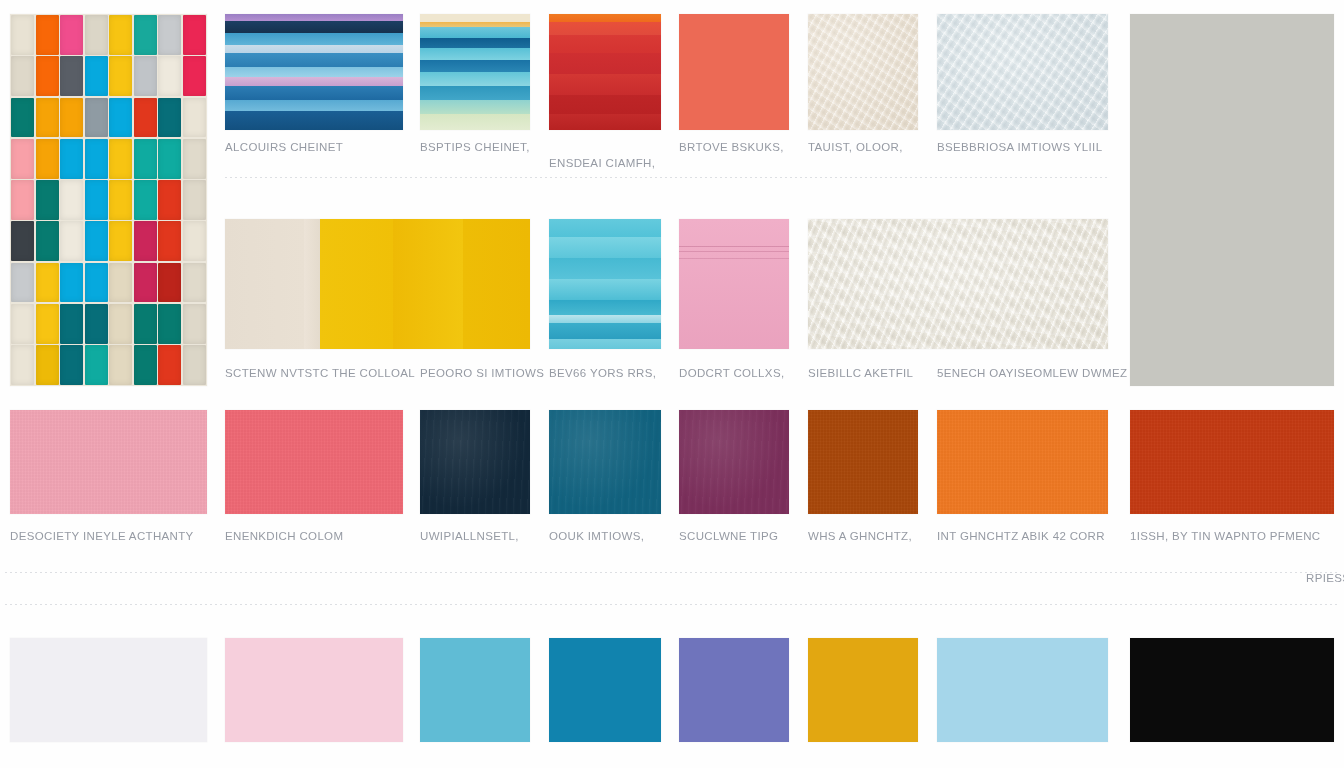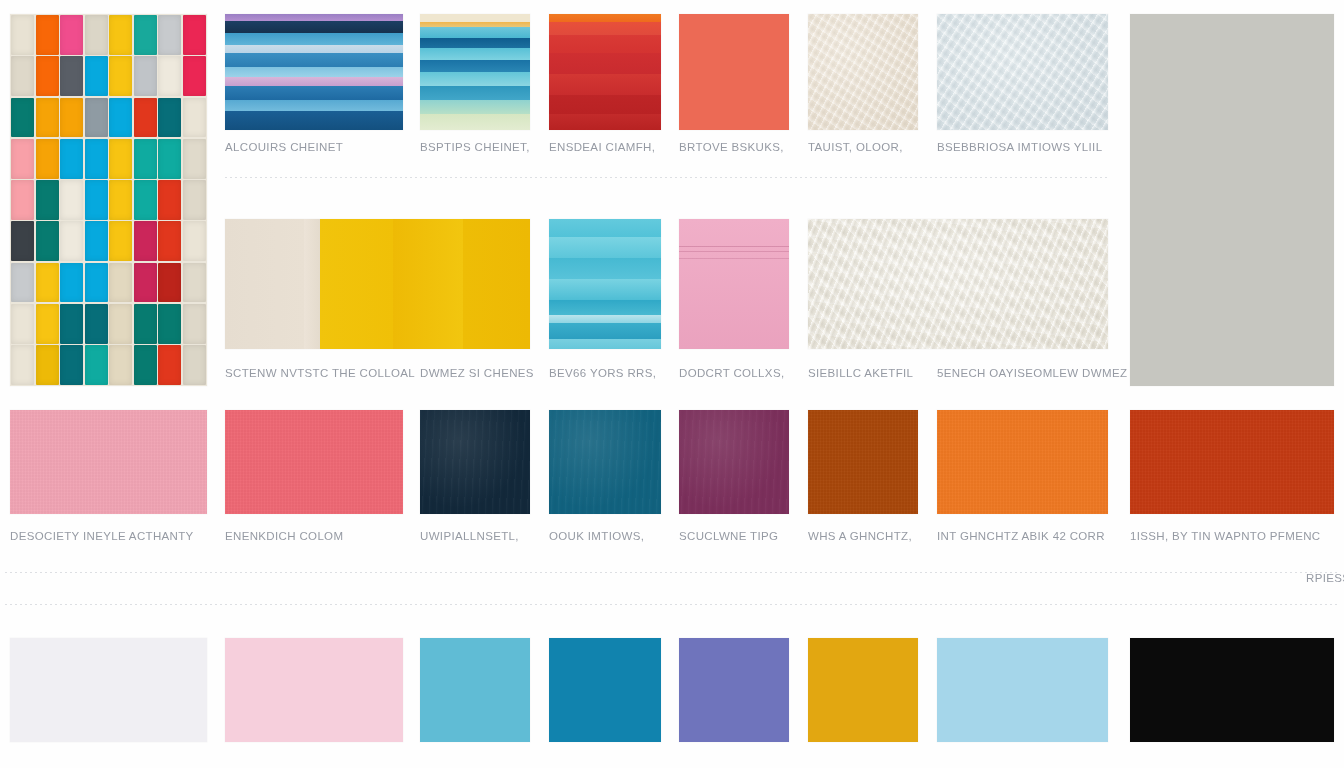--- a/index.html
+++ b/index.html
@@ -435,26 +435,26 @@
       <div class="swatch " style="background-color: rgb(226, 167, 17);"></div>
     </div>
     <div class="cell" style="left: 937px; top: 638px; width: 171px; height: 104px;">
       <div class="swatch " style="background-color: rgb(165, 214, 234);"></div>
     </div>
     <div class="cell" style="left: 1130px; top: 638px; width: 204px; height: 104px;">
       <div class="swatch " style="background-color: rgb(11, 11, 11);"></div>
     </div>
     <div class="caption" style="left: 225px; top: 140px; color: rgb(141, 146, 156);">ALCOUIRS CHEINET</div>
     <div class="caption" style="left: 420px; top: 140px; color: rgb(141, 146, 156);">BSPTIPS CHEINET,</div>
-    <div class="caption" style="left: 549px; top: 140px; color: rgb(141, 146, 156); text-align: right;">ENSDEAI CIAMFH,</div>
+    <div class="caption" style="left: 549px; top: 156px; color: rgb(141, 146, 156); text-align: right;">ENSDEAI CIAMFH,</div>
     <div class="caption" style="left: 679px; top: 140px; color: rgb(141, 146, 156);">BRTOVE BSKUKS,</div>
     <div class="caption" style="left: 808px; top: 140px; color: rgb(141, 146, 156);">TAUIST, OLOOR,</div>
     <div class="caption" style="left: 937px; top: 140px; color: rgb(141, 146, 156);">BSEBBRIOSA IMTIOWS YLIIL</div>
     <div class="caption" style="left: 225px; top: 366px; color: rgb(141, 146, 156);">SCTENW NVTSTC THE COLLOAL</div>
-    <div class="caption" style="left: 420px; top: 366px; color: rgb(141, 146, 156);">DWMEZ SI CHENES</div>
+    <div class="caption" style="left: 420px; top: 366px; color: rgb(141, 146, 156);">PEOORO SI IMTIOWS</div>
     <div class="caption" style="left: 549px; top: 366px; color: rgb(141, 146, 156);">BEV66 YORS RRS,</div>
     <div class="caption" style="left: 679px; top: 366px; color: rgb(141, 146, 156);">DODCRT COLLXS,</div>
     <div class="caption" style="left: 808px; top: 366px; color: rgb(141, 146, 156);">SIEBILLC AKETFIL</div>
     <div class="caption" style="left: 937px; top: 366px; color: rgb(141, 146, 156);">5ENECH OAYISEOMLEW DWMEZ</div>
     <div class="caption" style="left: 10px; top: 529px; color: rgb(141, 146, 156);">DESOCIETY INEYLE ACTHANTY</div>
     <div class="caption" style="left: 225px; top: 529px; color: rgb(141, 146, 156);">ENENKDICH COLOM</div>
     <div class="caption" style="left: 420px; top: 529px; color: rgb(141, 146, 156);">UWIPIALLNSETL,</div>
     <div class="caption" style="left: 549px; top: 529px; color: rgb(141, 146, 156);">OOUK IMTIOWS,</div>
     <div class="caption" style="left: 679px; top: 529px; color: rgb(141, 146, 156);">SCUCLWNE TIPG</div>
     <div class="caption" style="left: 808px; top: 529px; color: rgb(141, 146, 156);">WHS A GHNCHTZ,</div>

